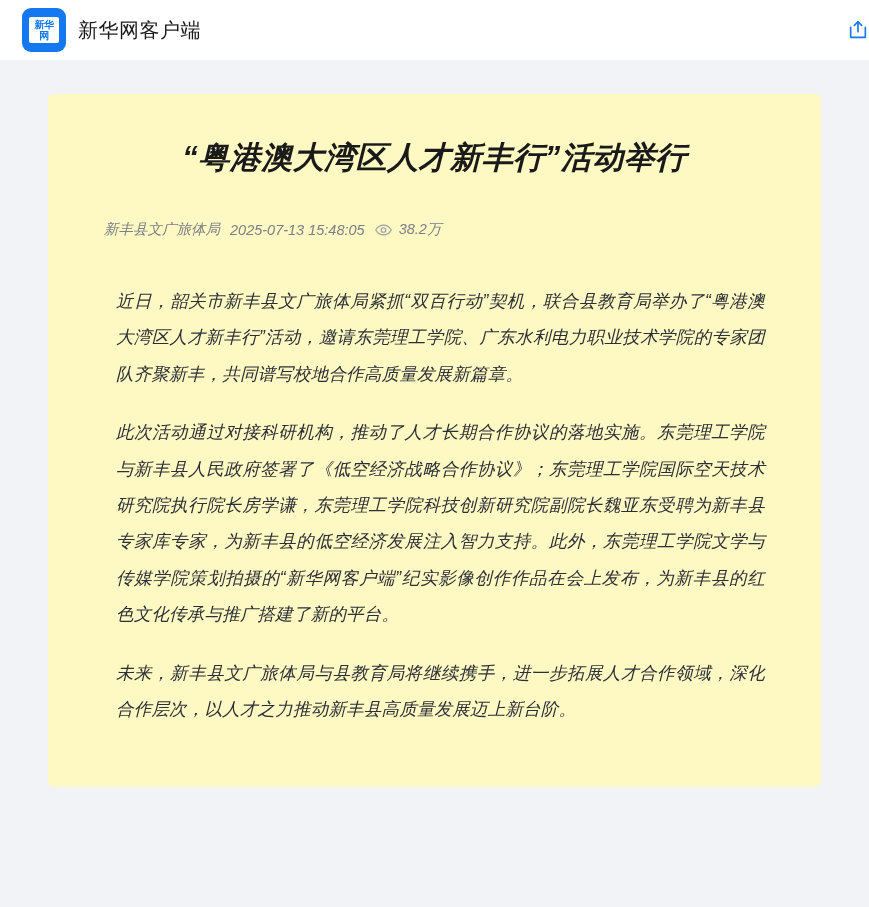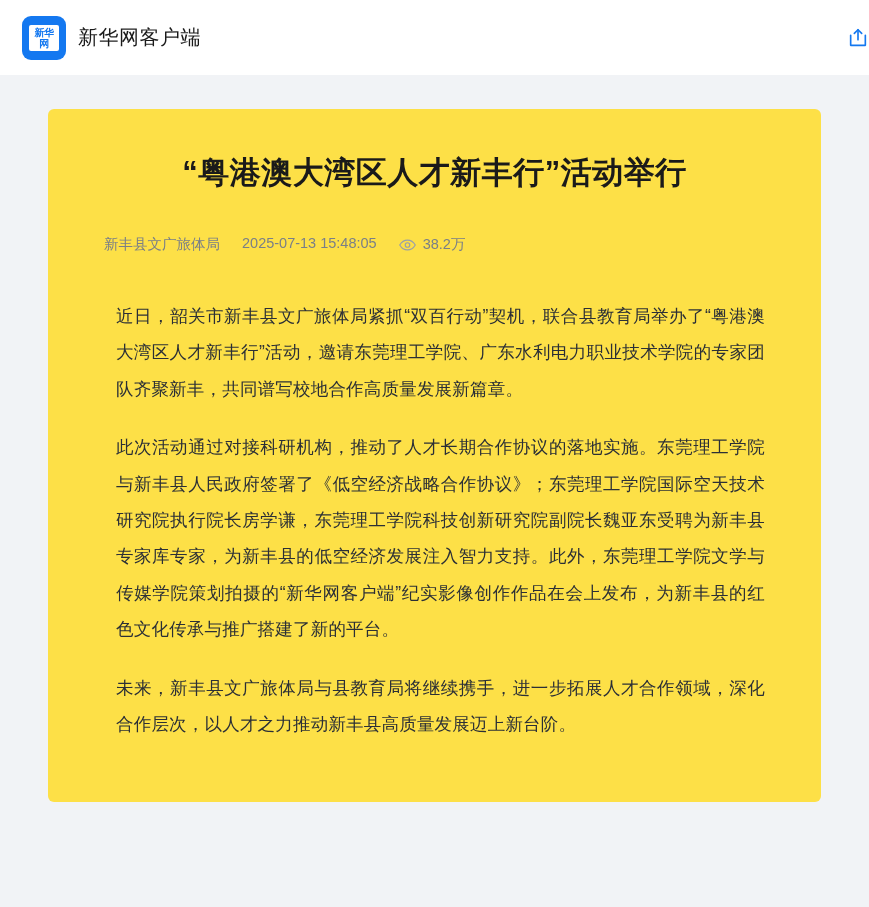--- a/index.html
+++ b/index.html
@@ -7,21 +7,21 @@
     margin: 0;
     padding: 0;
     width: 869px;
     height: 907px;
     background: #f1f3f6;
     font-family: "Liberation Sans", "DejaVu Sans", sans-serif;
   }
 
   
   .topbar {
-    height: 75px;
+    height: 60px;
     background: #ffffff;
     display: flex;
     align-items: center;
     padding: 0 22px;
     position: relative;
   }
   .brand {
     display: flex;
     align-items: center;
     gap: 12px;
@@ -71,39 +71,40 @@
     height: 22px;
     color: #1478f0;
     display: block;
   }
 
   
   .page {
     padding: 34px 48px 0 48px;
   }
   .card {
-    background: #fde047;
+    background: #fef9c3;
     border-radius: 6px;
     padding: 42px 56px 60px 56px;
     min-height: 605px;
+    font-style: italic;
   }
   h1.title {
     font-size: 31px;
     line-height: 1.42;
     font-weight: 700;
     color: #1a1a1a;
     margin: 0 0 0 0;
     text-align: center;
     letter-spacing: 0.5px;
   }
   .meta {
     margin-top: 40px;
     display: flex;
-    align-items: flex-start;
-    gap: 22px;
+    align-items: center;
+    gap: 10px;
     font-size: 14.5px;
     color: #7a7f87;
   }
   .meta .views {
     display: flex;
     align-items: center;
     gap: 7px;
   }
   .eye-icon {
     width: 17px;

